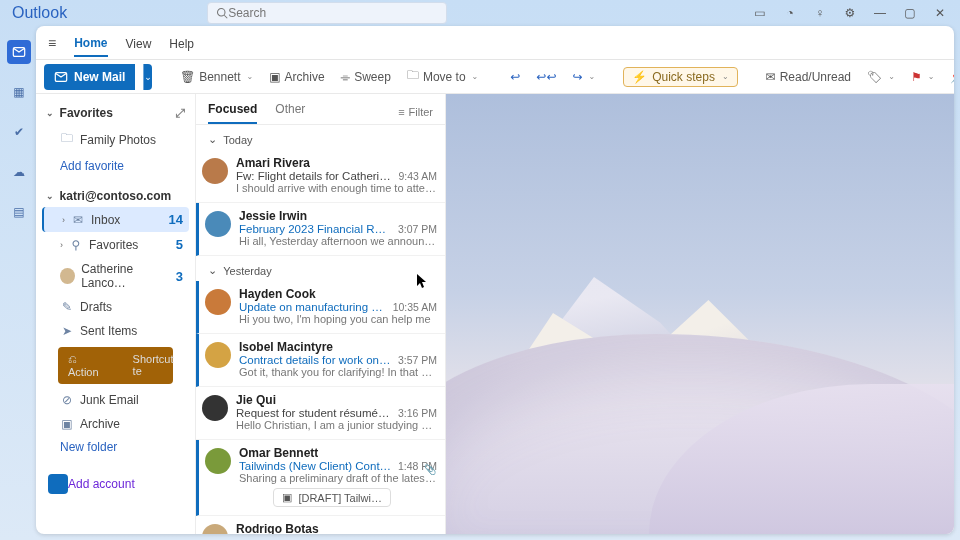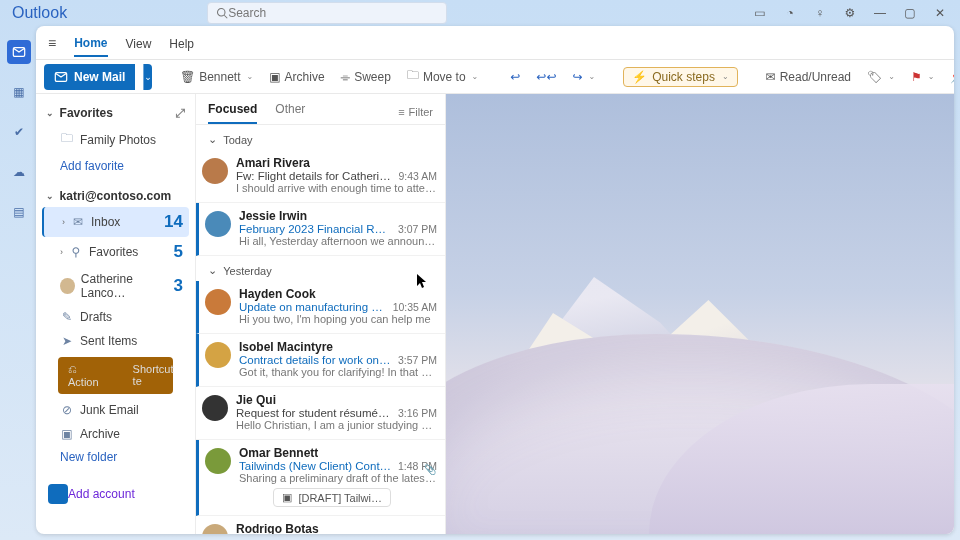--- a/index.html
+++ b/index.html
@@ -38,21 +38,21 @@
   .quick { border:1px solid #e1b35a; background:#fff7e8; color:#8a6a1f; border-radius:4px; padding:2px 8px; display:flex; align-items:center; gap:5px;}
 
   
   .main { flex:1; display:flex; min-height:0;}
   .nav { width:160px; border-right:1px solid #ececec; padding:8px 6px; overflow:hidden;}
   .nav .section-head { display:flex; align-items:center; gap:6px; font-weight:600; color:#333; padding:4px 4px; font-size:12px;}
   .nav .chev-sm { font-size:9px; color:#666;}
   .nav .row { display:flex; align-items:center; justify-content:space-between; padding:5px 6px 5px 18px; color:#444; border-radius:4px;}
   .nav .row .lhs { display:flex; align-items:center; gap:6px;}
   .nav .row.sel { background:#dceaff; border-left:2px solid #0f6cbd;}
-  .nav .count { color:#0f6cbd; font-weight:600; font-size:17px;}
+  .nav .count { color:#0f6cbd; font-weight:600; font-size:13px;}
   .nav .link { color:#2a63c0; padding:4px 6px 4px 18px; cursor:pointer;}
   .nav .avatar-sm { width:16px; height:16px; border-radius:50%; background:#d2b890;}
   .action-bar { background:#a16207; color:#ddd; border-radius:4px; padding:6px 10px; display:flex; gap:34px; margin:4px 16px; font-size:11px;}
   .add-account { display:flex; align-items:center; gap:0; margin-top:12px; padding:4px 6px; color:#6d28d9;}
   .add-account .av { width:20px; height:20px; background:#0f6cbd; border-radius:4px;}
   .fold-icon { width:14px; display:inline-block; text-align:center; color:#6e84a3;}
 
   
   .list { width:250px; border-right:1px solid #ececec; display:flex; flex-direction:column; overflow:hidden;}
   .list-head { display:flex; align-items:flex-end; justify-content:space-between; padding:8px 12px 0; border-bottom:1px solid #ececec;gap:34px;}

